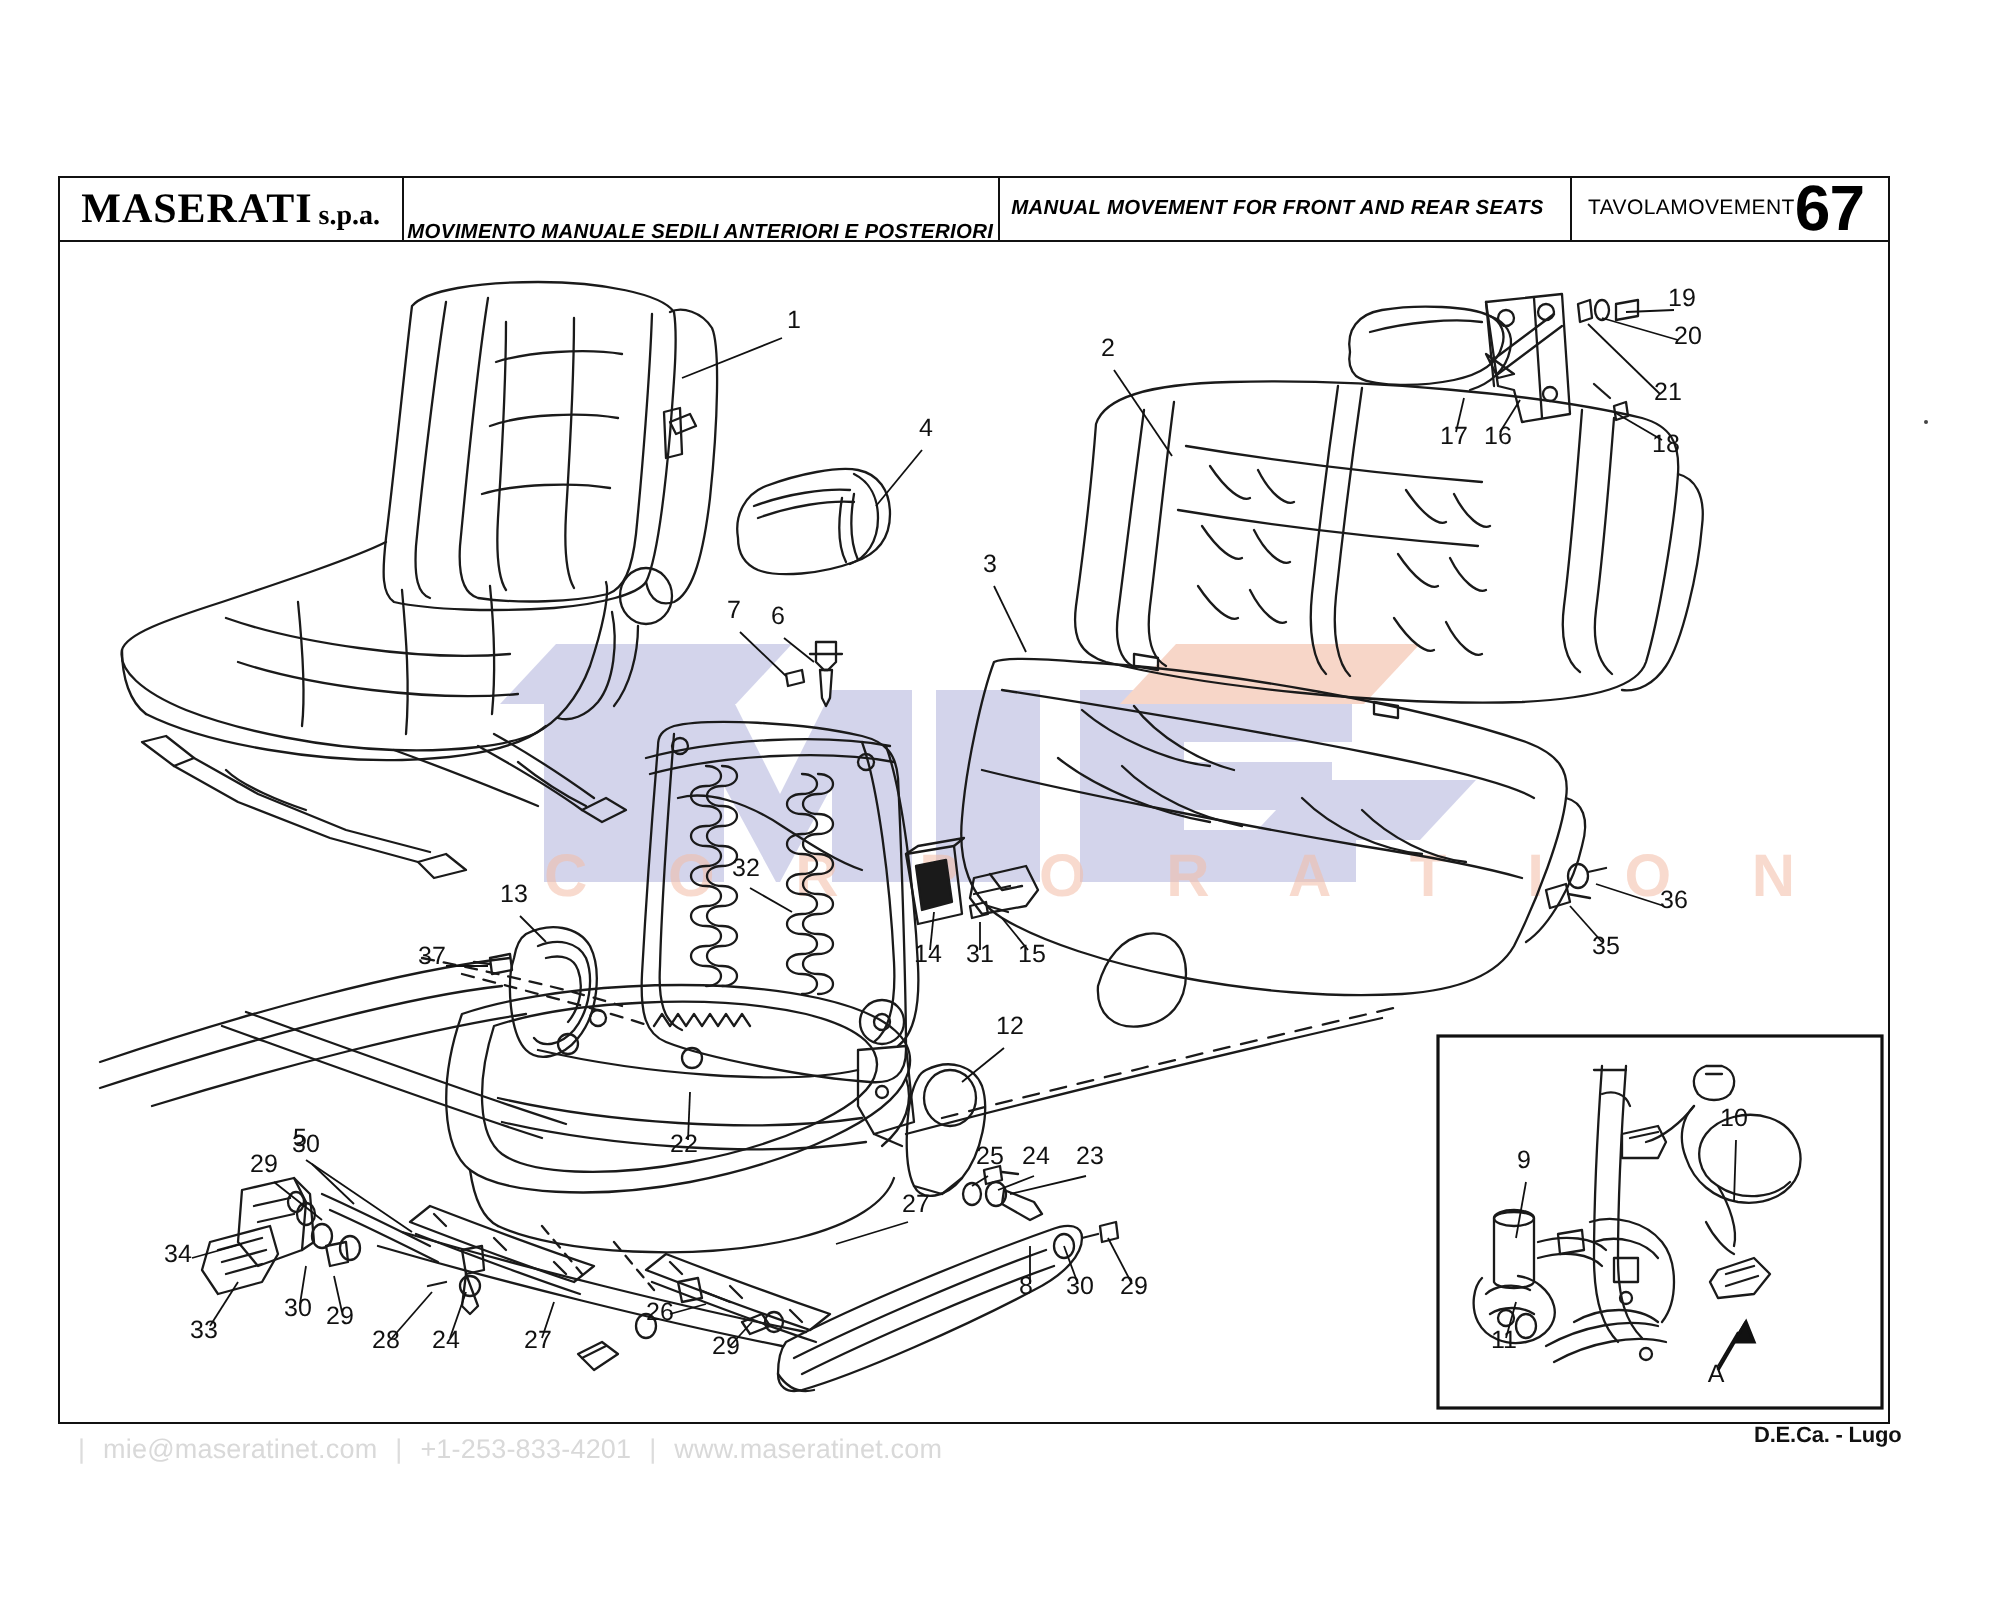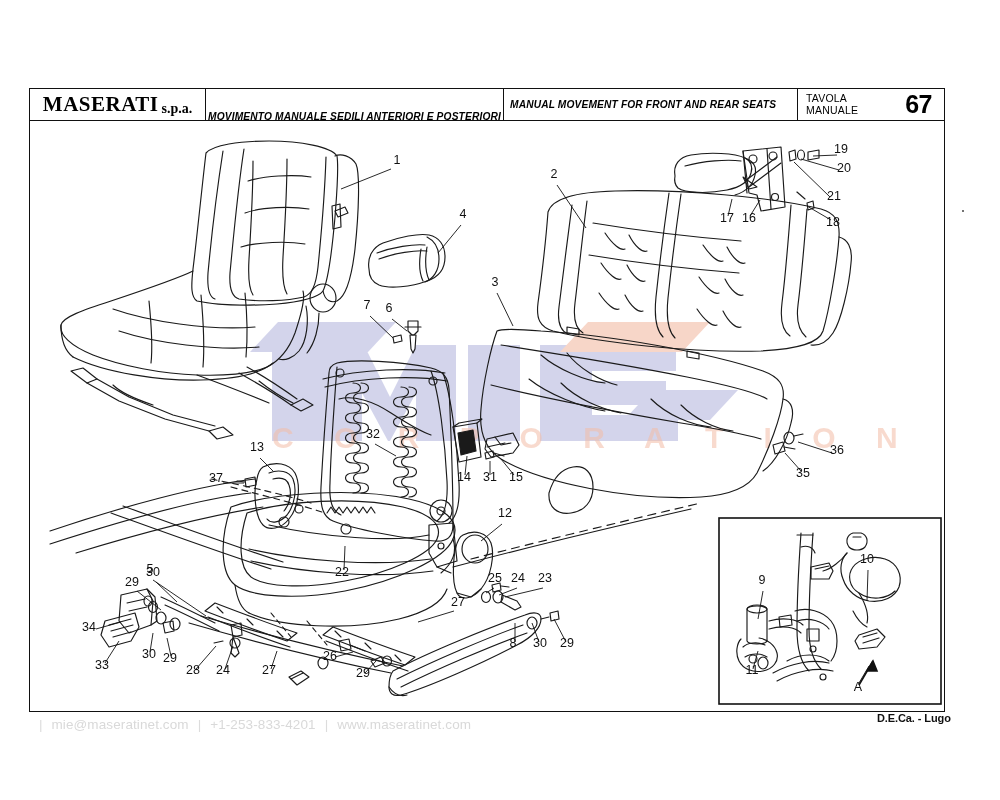--- a/index.html
+++ b/index.html
@@ -105,31 +105,31 @@
   }
 
   #tb-tav {
     flex: 1;
     justify-content: space-between;
     padding-left: 8px;
     padding-right: 12px;
   }
   #tb-tav .tav-labels {
     display: flex;
-    flex-direction: column;
+    flex-direction: row;
     line-height: 1.08;
   }
   #tb-tav .tav-labels span {
     font-size: 10.5px;
     font-weight: 400;
     color: #000;
     letter-spacing: 0.2px;
   }
   #tb-tav .tav-num {
-    font-size: 25px;
+    font-size: 32px;
     font-weight: 700;
     color: #000;
     letter-spacing: -0.5px;
   }
 
   
   #canvas {
     position: absolute;
     left: 0;
     top: 32px;
@@ -222,21 +222,21 @@
         <span class="tb-txt">MOVIMENTO MANUALE SEDILI ANTERIORI E POSTERIORI</span>
       </div>
 
       <div class="tb-cell" id="tb-en">
         <span class="tb-txt">MANUAL MOVEMENT FOR FRONT AND REAR SEATS</span>
       </div>
 
       <div class="tb-cell" id="tb-tav">
         <span class="tav-labels">
           <span>TAVOLA</span>
-          <span>MANUALE</span>
+          <span>MOVEMENT</span>
         </span>
         <span class="tav-num">67</span>
       </div>
     </div>
 
     <div id="canvas">
       <svg width="913" height="590" viewBox="29 120 913 590" xmlns="http://www.w3.org/2000/svg">
 
         <g fill="none" stroke="#1a1a1a" stroke-width="1.15" stroke-linejoin="round" stroke-linecap="round">
 

